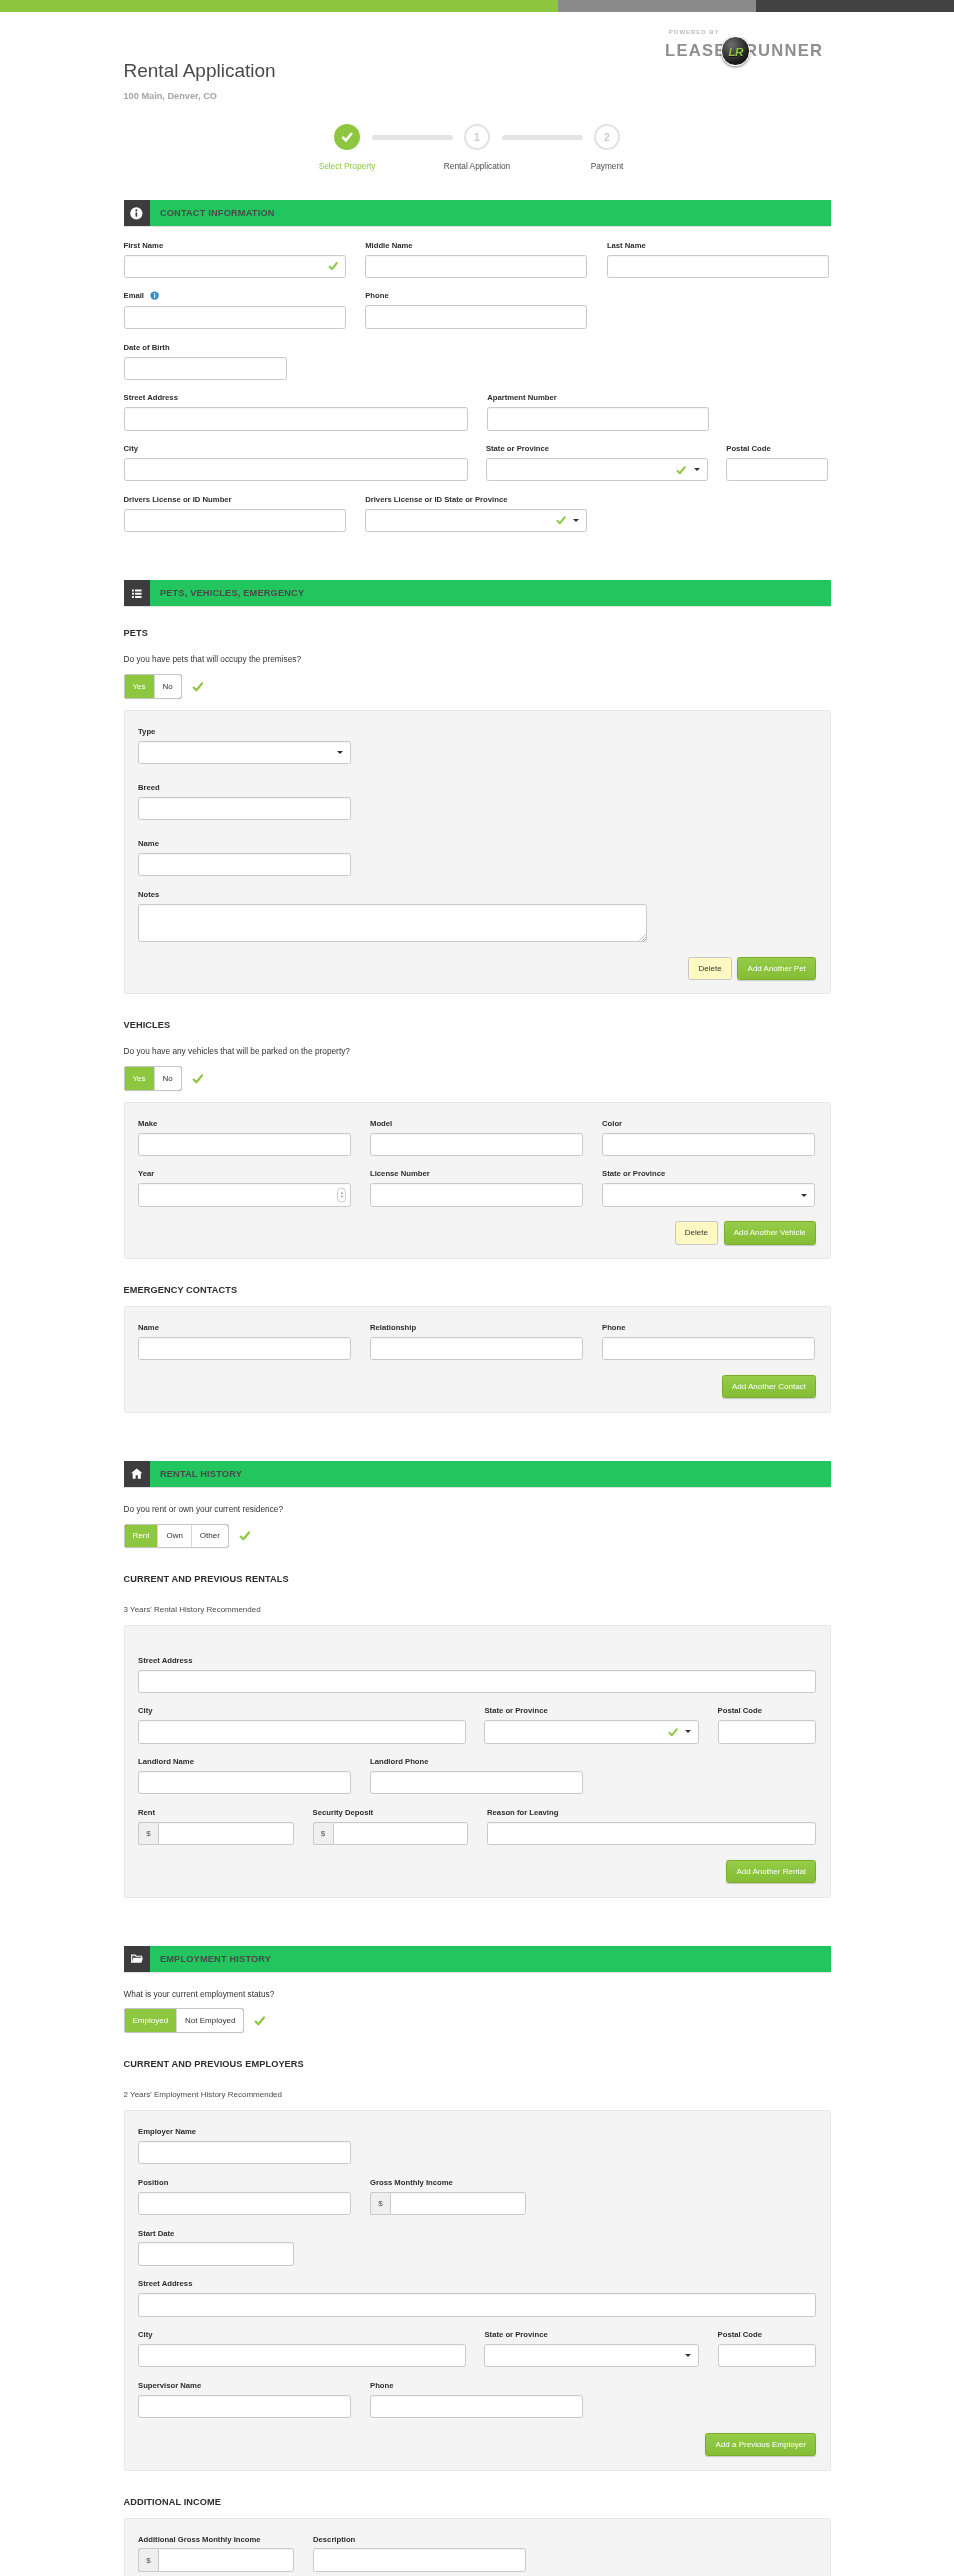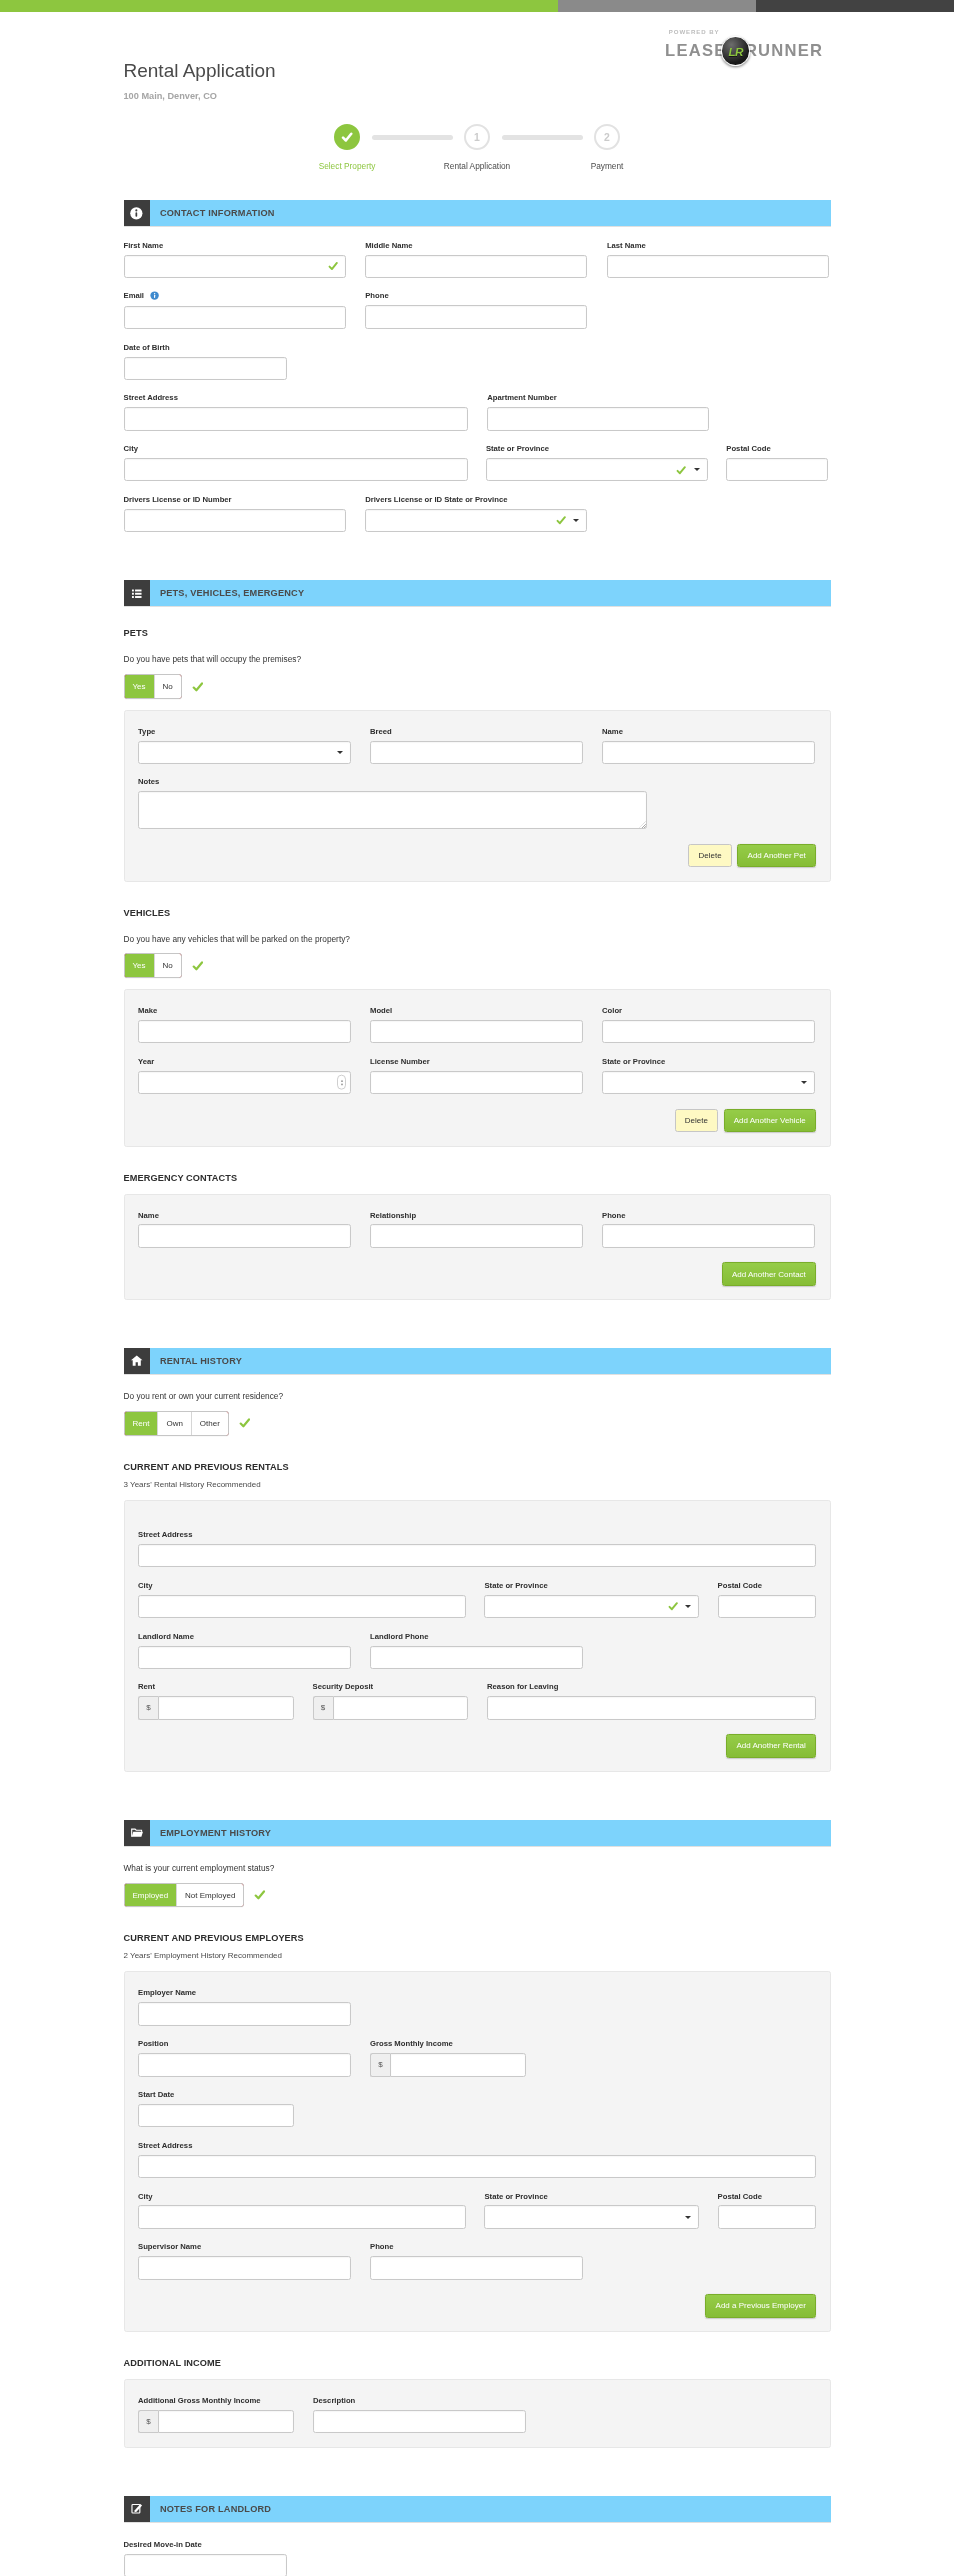--- a/index.html
+++ b/index.html
@@ -35,26 +35,26 @@
   .step { width:81px; display:flex; flex-direction:column; align-items:center; }
   .circle { width:26px; height:26px; border-radius:50%; display:flex; align-items:center; justify-content:center; background:#fff; border:2.5px solid #e2e2e2; }
   .circle.done { background:#8dc63f; border-color:#8dc63f; }
   .step-num { font-size:10.4px; font-weight:bold; color:#cbcbcb; }
   .step-line { height:4.3px; width:81px; background:#e3e3e3; border-radius:2.5px; margin:11px -16px 0 -16px; }
   .step-label { margin-top:10.4px; font-size:8.3px; color:#4c4c4c; white-space:nowrap; }
   .step-label.active { color:#8dc63f; }
 
   
   .section { margin-top:48px; }
-  .sec-head { display:flex; align-items:stretch; background:#7dd3fc; border-bottom:0.6px solid #e0e0e0; }
+  .sec-head { display:flex; align-items:stretch; background:#22c55e; border-bottom:0.6px solid #e0e0e0; }
   .sec-icon { width:26px; height:26px; background:#3d3d3d; display:flex; align-items:center; justify-content:center; flex:0 0 26px; }
   .sec-title { display:flex; align-items:center; padding-left:10.4px; font-size:9.2px; font-weight:bold; color:#4a4a4a; letter-spacing:0.2px; }
 
   .subheading { font-size:9.2px; font-weight:bold; color:#2d2d2d; margin-top:26px; letter-spacing:0.1px; }
-  .note { font-size:8px; color:#4a4a4a; margin-top:8px; }
+  .note { font-size:8px; color:#4a4a4a; margin-top:21px; }
   .question { font-size:8.3px; color:#333; margin-top:16px; }
 
   
   .row { display:flex; gap:19.7px; margin-top:13.5px; align-items:flex-start; }
   .card .row { gap:19px; }
   .field label { display:block; font-size:7.7px; font-weight:bold; color:#2e2e2e; margin-bottom:4.9px; }
   .iw { position:relative; }
   input[type=text], .selectbox, textarea {
     width:100%; height:23.4px; border:0.6px solid #c9c9c9; border-radius:2.5px; background:#fff;
     box-shadow:inset 0 0.6px 1.2px rgba(0,0,0,.07); font:8.6px "Liberation Sans", sans-serif; color:#333;
@@ -289,21 +289,21 @@
         <div class="opt">No</div>
       </div>
       <span class="tcheck">
           <svg width="11.7" height="11.7" viewBox="0 0 24 24">
             <path d="M3.5 13.5 L9 19 L20.5 5" fill="none" stroke="#8dc63f" stroke-width="4.5" stroke-linecap="round" stroke-linejoin="round"></path>
           </svg>
         </span>
     </div>
 
     <div class="card">
-      <div class="row" style="margin-top:0;">
+      <div class="row" style="margin-top:0;flex-direction:column;">
         <div class="field cw1">
           <label>Type</label>
           <div class="selectbox">
             <span class="caret"></span>
           </div>
         </div>
         <div class="field cw1">
           <label>Breed</label>
           <input type="text" style="">
         </div>

